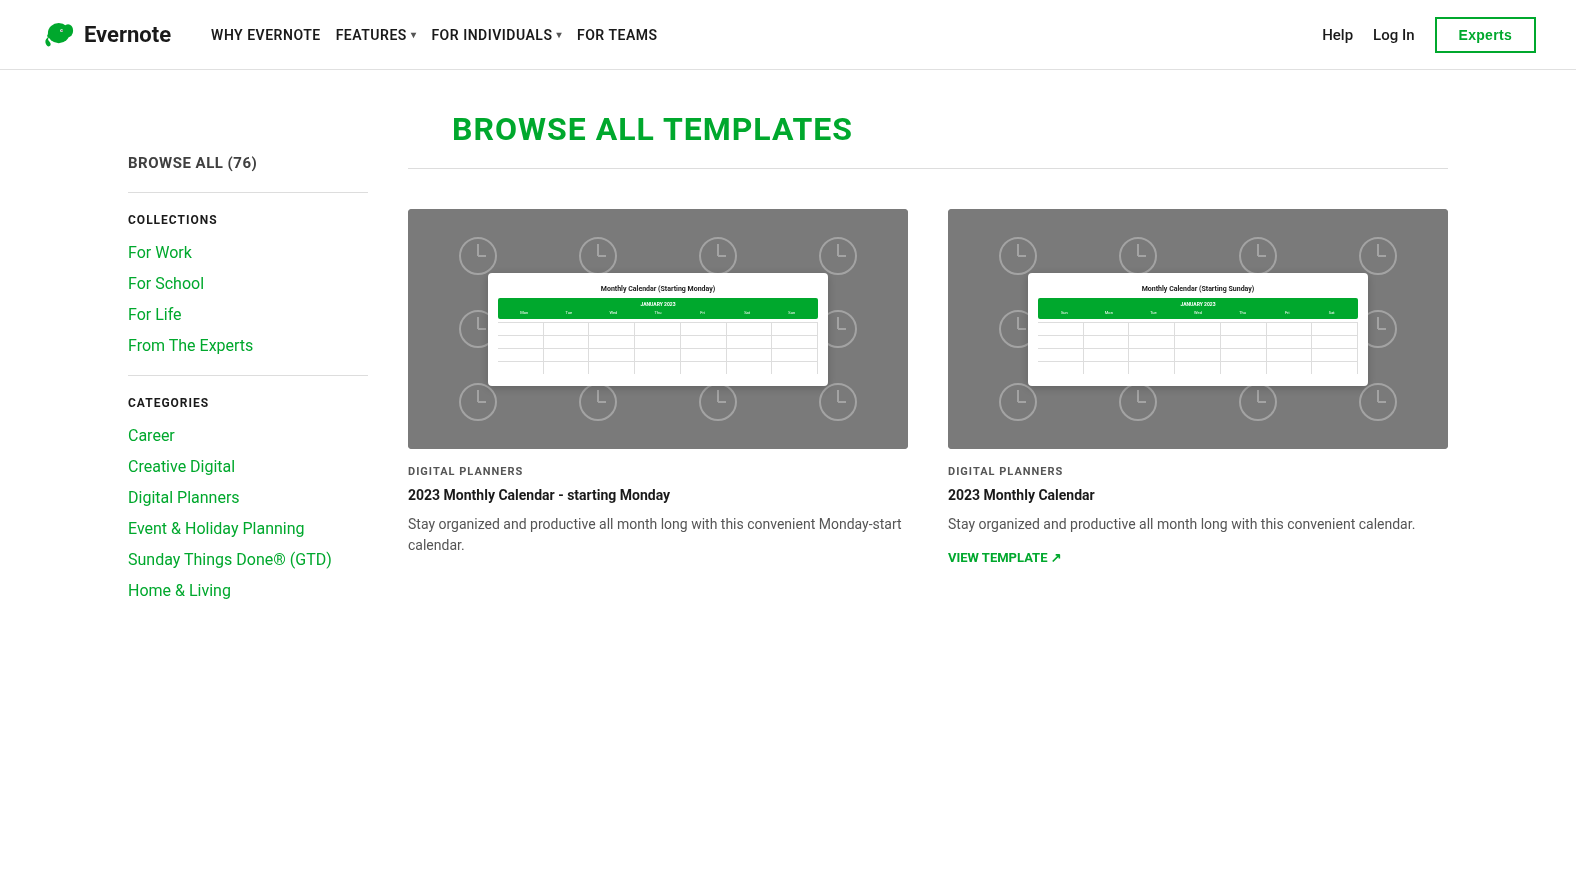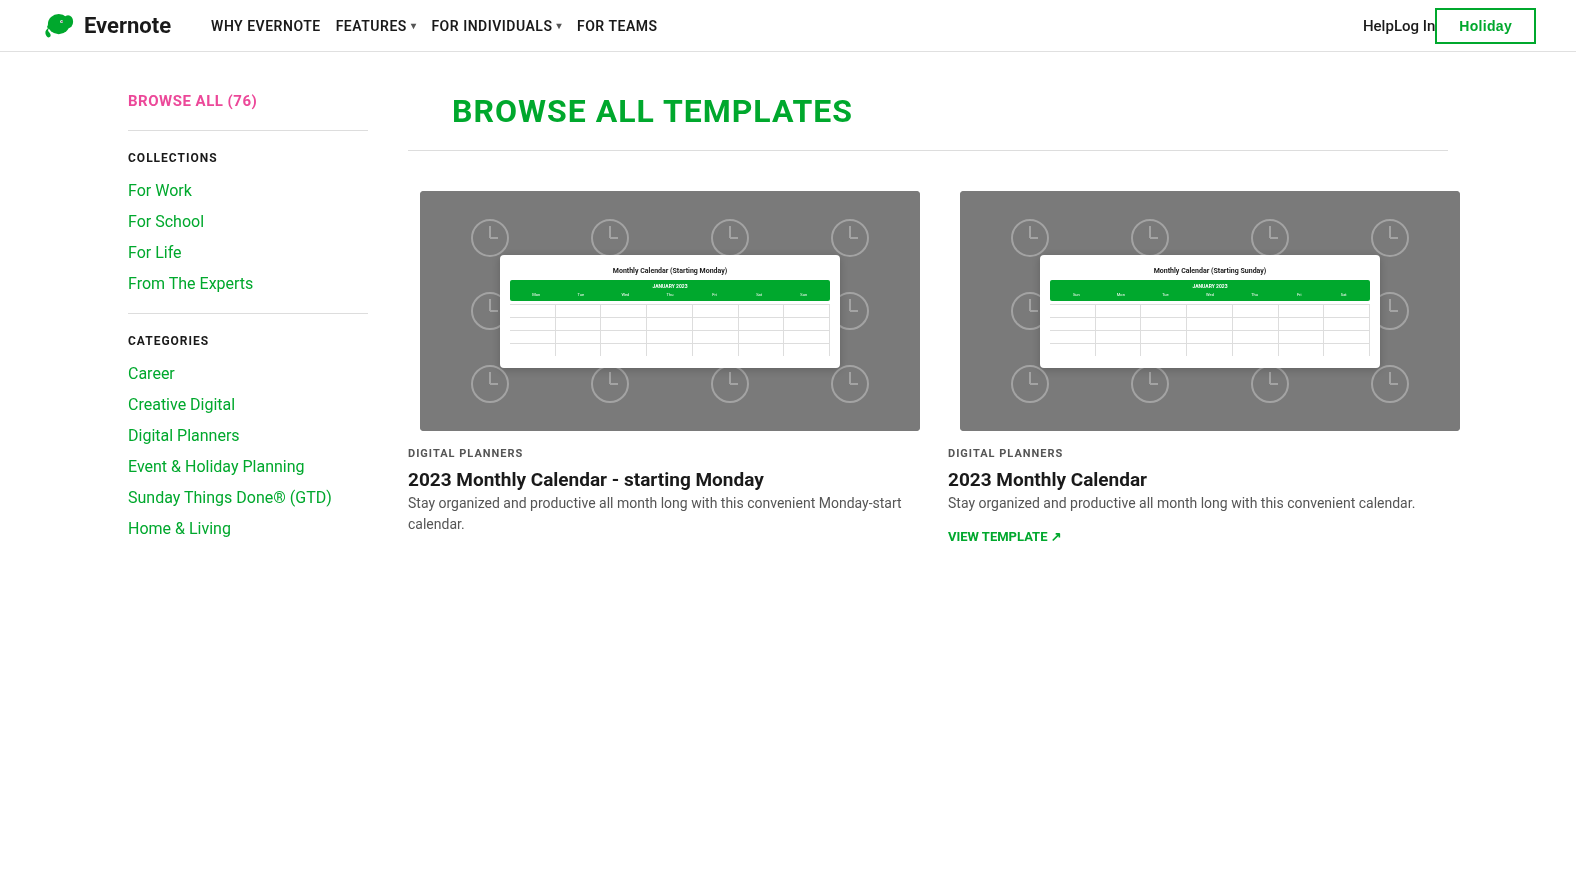--- a/index.html
+++ b/index.html
@@ -3,21 +3,21 @@
   <meta charset="utf-8">
   <style>
     * { box-sizing: border-box; margin: 0; padding: 0; }
     body { font-family: -apple-system, BlinkMacSystemFont, 'Segoe UI', Roboto, sans-serif; color: #333; background: #fff; }
 
     
     .header {
       display: flex;
       align-items: center;
       padding: 0 40px;
-      height: 52px;
+      height: 70px;
       border-bottom: 1px solid #e0e0e0;
       position: sticky;
       top: 0;
       background: #fff;
       z-index: 100;
     }
     .logo-wrap {
       display: flex;
       align-items: center;
       gap: 8px;
@@ -46,20 +46,21 @@
       align-items: center;
       gap: 4px;
     }
     .nav-item .chevron {
       font-size: 10px;
       color: #555;
     }
     .header-right {
       display: flex;
       align-items: center;
+      gap: 20px;
     }
     .header-help, .header-login {
       font-size: 15px;
       color: #1a1a1a;
       cursor: pointer;
       font-weight: 500;
     }
     .header-download {
       border: 2px solid #00a82d;
       color: #00a82d;
@@ -81,24 +82,25 @@
 
     
     .sidebar {
       width: 280px;
       min-width: 280px;
       padding-right: 40px;
     }
     .sidebar-browse-all {
       font-size: 15px;
       font-weight: 700;
-      color: #ec4899;
+      color: #404040;
       letter-spacing: 0.5px;
       cursor: pointer;
       margin-bottom: 20px;
+      margin-top: 44px;
     }
     .sidebar-divider {
       border: none;
       border-top: 1px solid #ddd;
       margin: 20px 0;
     }
     .sidebar-section-title {
       font-size: 12px;
       font-weight: 700;
       color: #1a1a1a;
@@ -155,21 +157,20 @@
       width: 100%;
       height: 240px;
       background: #888;
       border-radius: 4px;
       margin-bottom: 16px;
       position: relative;
       overflow: hidden;
       display: flex;
       align-items: center;
       justify-content: center;
-      margin-left: 12px;
     }
     
     .thumb-bg {
       position: absolute;
       inset: 0;
       background: #7a7a7a;
       display: grid;
       grid-template-columns: repeat(4, 1fr);
       grid-template-rows: repeat(3, 1fr);
       gap: 0;
@@ -242,24 +243,25 @@
 
     .template-category {
       font-size: 11px;
       font-weight: 700;
       color: #555;
       letter-spacing: 1px;
       text-transform: uppercase;
       margin-bottom: 8px;
     }
     .template-title {
-      font-size: 19px;
+      font-size: 14px;
       font-weight: 700;
       color: #1a1a1a;
       line-height: 1.3;
+      margin-bottom: 10px;
     }
     .template-desc {
       font-size: 14px;
       color: #555;
       line-height: 1.5;
       margin-bottom: 12px;
     }
     .template-view-link {
       font-size: 13px;
       font-weight: 700;
@@ -308,21 +310,21 @@
     <span class="nav-item">
       <span>FOR INDIVIDUALS</span>
       <span class="chevron">▾</span>
     </span>
     <span class="nav-item">FOR TEAMS</span>
   </nav>
 
   <div class="header-right">
     <span class="header-help">Help</span>
     <span class="header-login">Log In</span>
-    <button class="header-download">Holiday</button>
+    <button class="header-download">Experts</button>
   </div>
 </header>
 
 <div class="main-layout">
 
   <aside class="sidebar">
     <div class="sidebar-browse-all">BROWSE ALL (76)</div>
     <hr class="sidebar-divider">
     <div class="sidebar-section-title">COLLECTIONS</div>
     <a class="sidebar-link">For Work</a>

